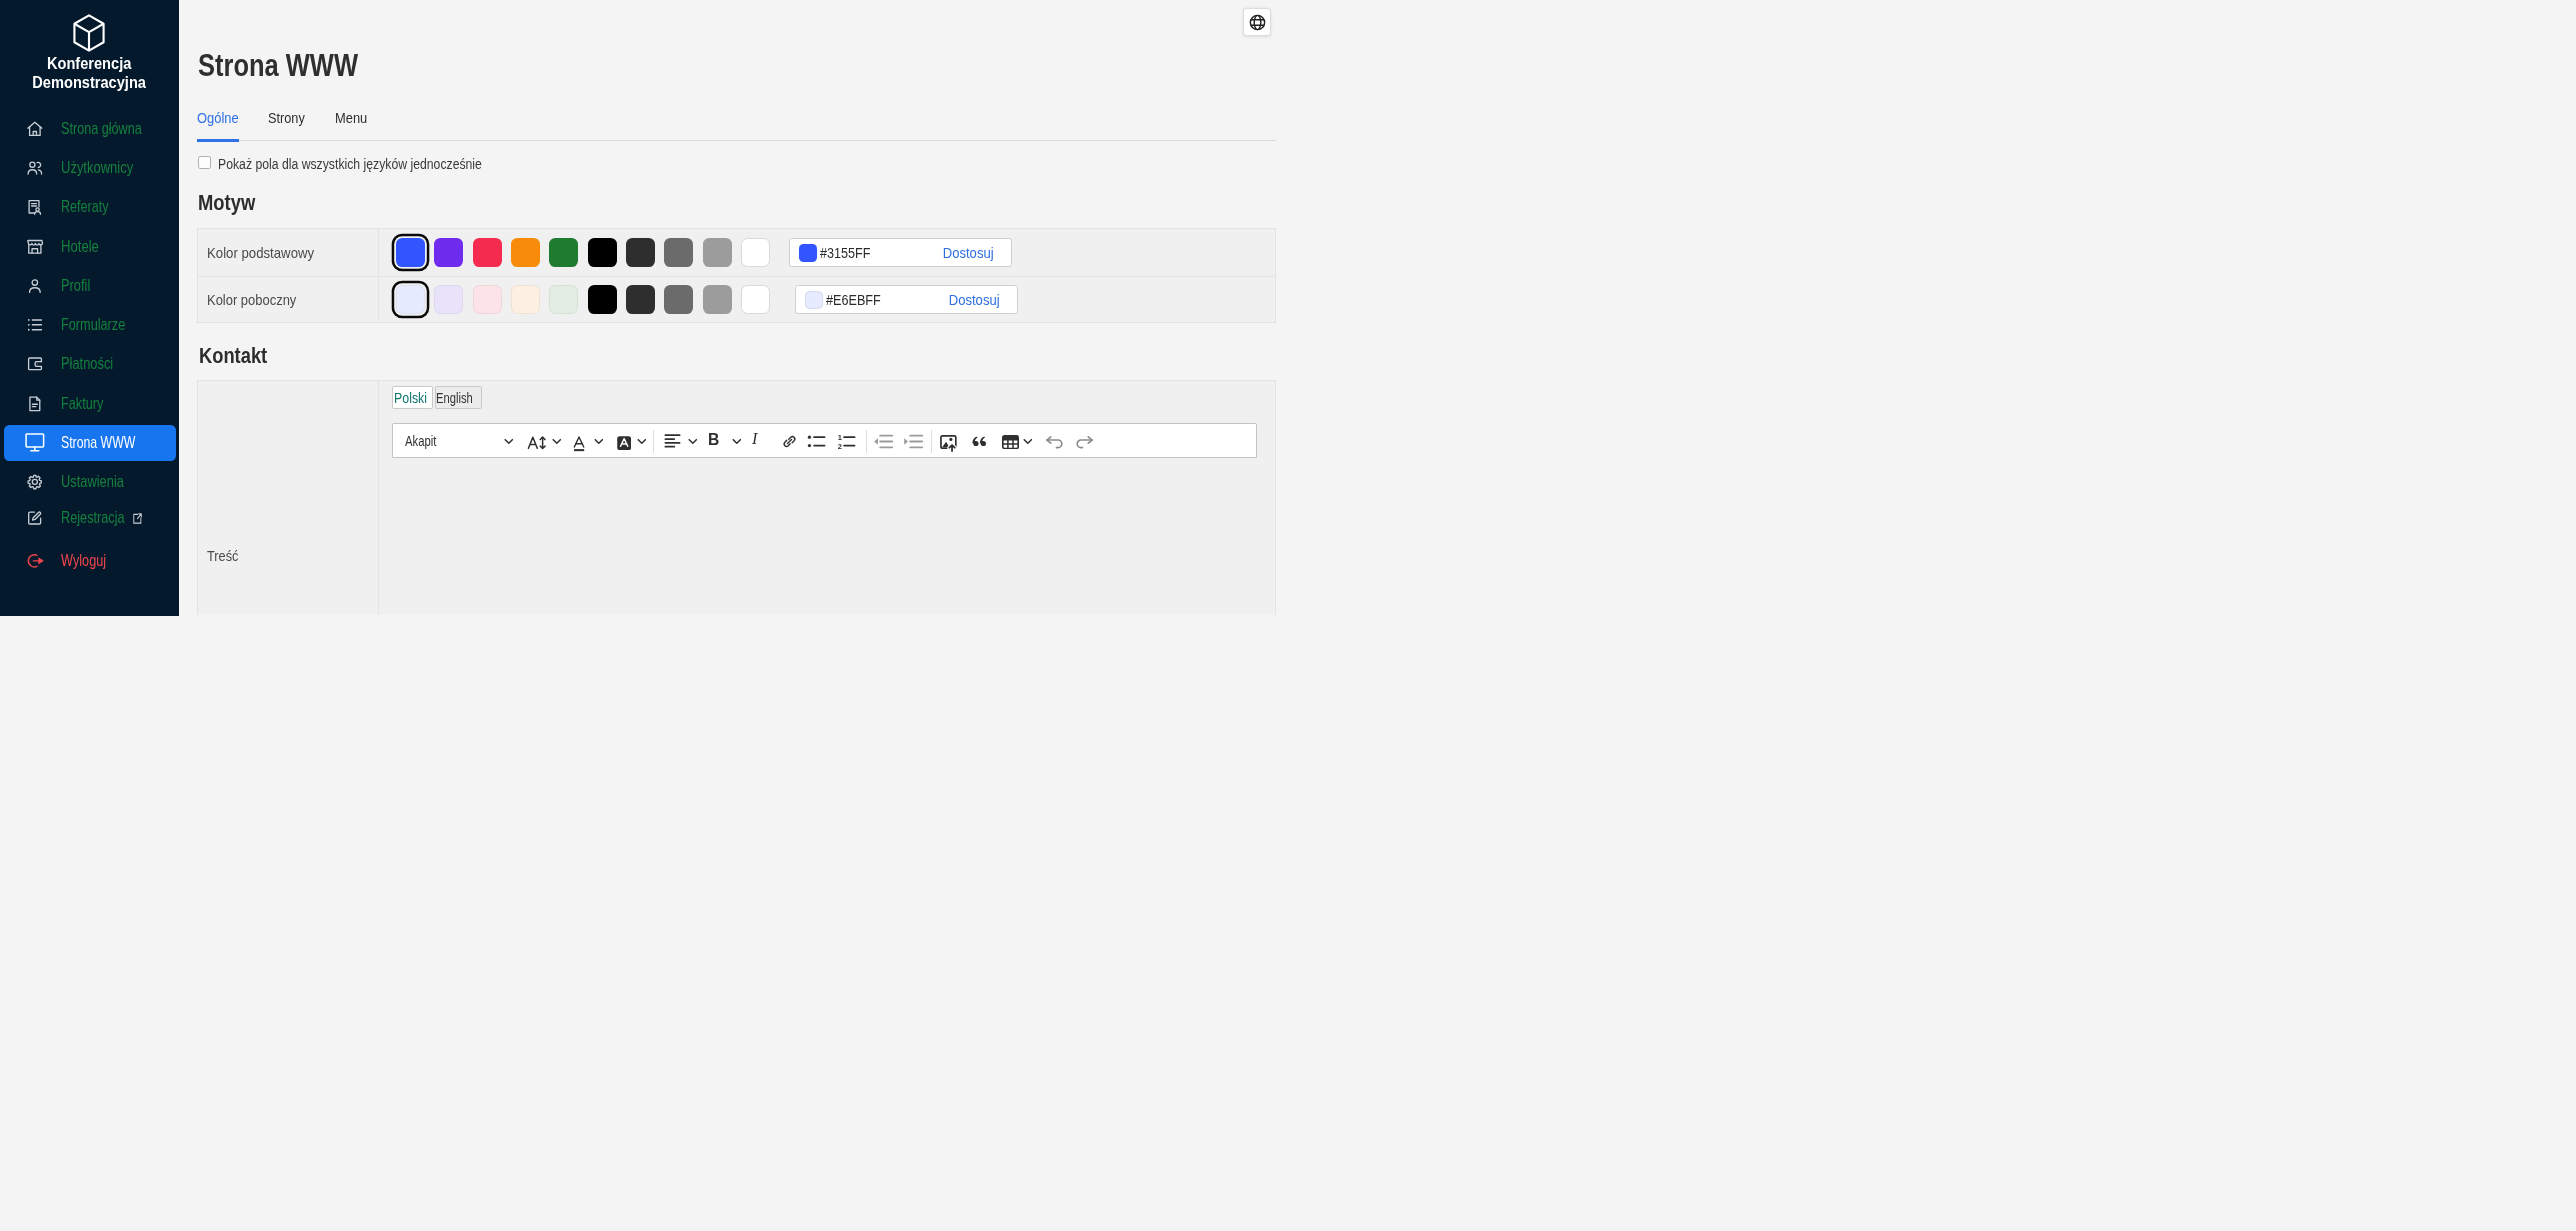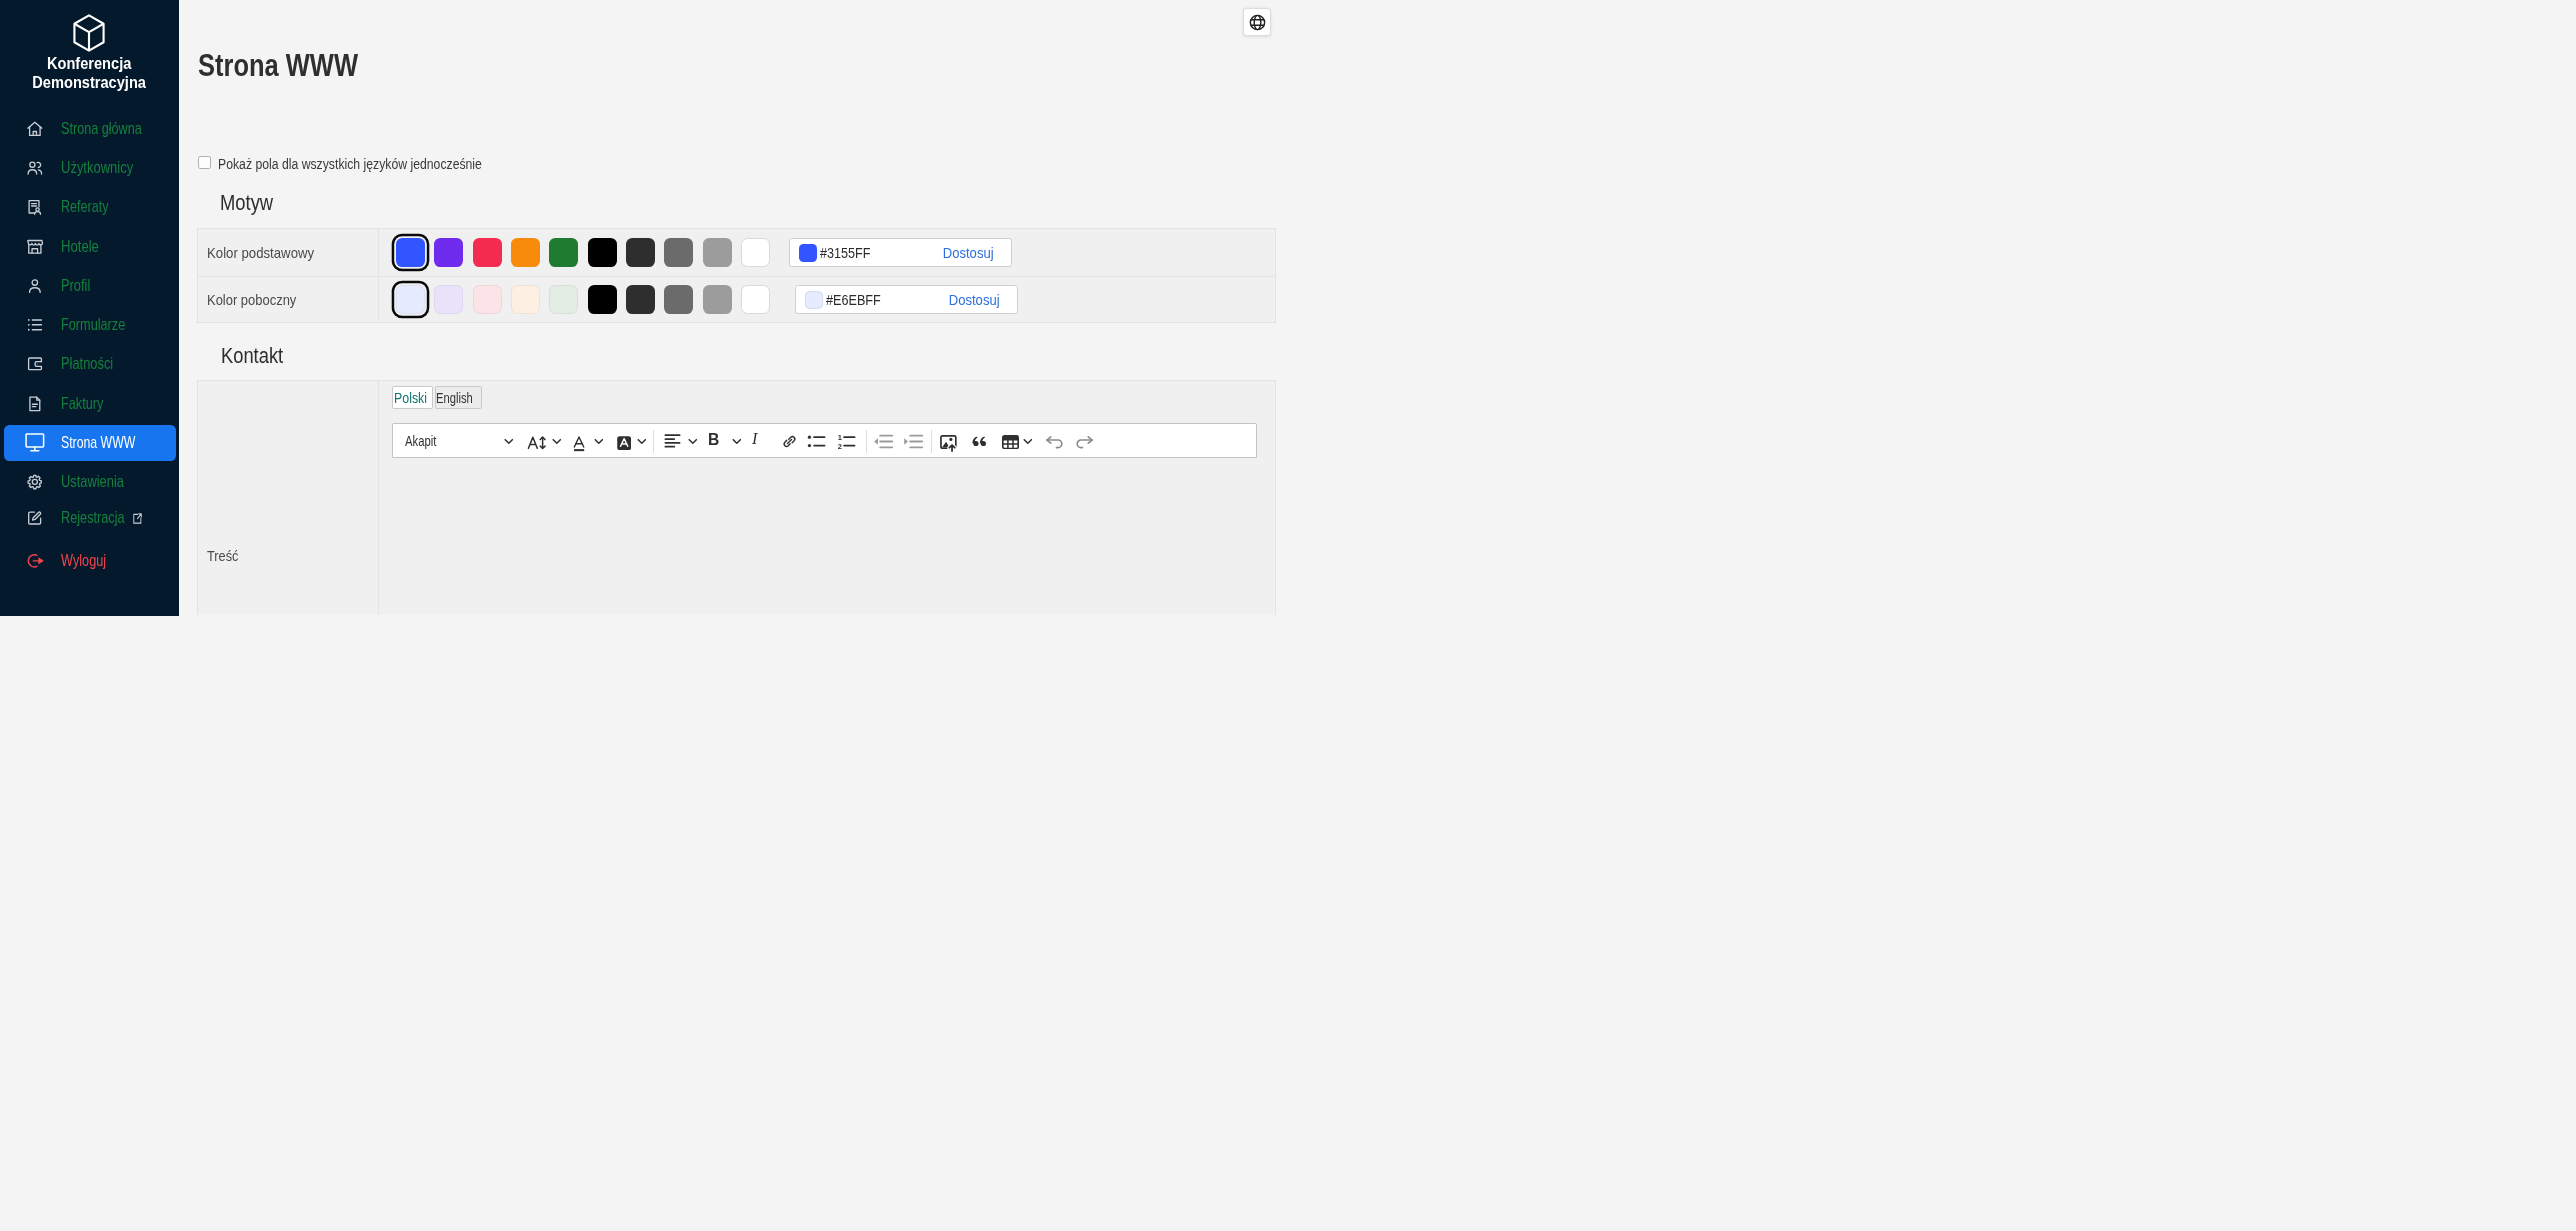--- a/index.html
+++ b/index.html
@@ -18,21 +18,21 @@
   .nv.red { color:#f2464d; }
   
   #main { position:absolute; left:179px; top:0; width:1109px; height:616px; }
   #globe { position:absolute; left:1064px; top:8px; width:28px; height:28px; background:#fff; border:0.9px solid #dcdcdc; border-radius:3.6px; box-shadow:0 0.9px 2.7px rgba(0,0,0,.10); display:flex; align-items:center; justify-content:center; }
   #title { position:absolute; left:18.5px; top:50px; font-size:31px; font-weight:700; color:#2f2f2f; line-height:31px; }
   #tabs { position:absolute; left:18px; top:107px; width:1079px; height:34px; border-bottom:0.9px solid #dcdcdc; }
   .tab { position:absolute; top:3.2px; font-size:14.8px; color:#2f2f2f; }
   #tabu { position:absolute; left:0; bottom:-1.8px; width:42px; height:2.7px; background:#2e72e6; }
   #cbx { position:absolute; left:18.7px; top:156px; width:13px; height:13px; background:#fdfdfd; border:1.3px solid #b0b0b0; border-radius:2.2px; }
   #cbl { position:absolute; left:39px; top:157px; font-size:14px; color:#3a3a3a; line-height:14.8px; }
-  .h2 { position:absolute; font-size:22px; font-weight:400; color:#2d2d2d; line-height:22px;margin-left:22px; }
+  .h2 { position:absolute; font-size:22px; font-weight:700; color:#2d2d2d; line-height:22px; }
   
   .tbl { position:absolute; left:18px; width:1079px; background:#f1f0f1; border:0.9px solid #e3e3e3; }
   .vdiv { position:absolute; left:180px; top:0; bottom:0; width:0.9px; background:#e3e3e3; }
   .lbl { position:absolute; left:9px; font-size:14.8px; color:#4a4a4a; line-height:14.8px; }
   .sw { position:absolute; width:29px; height:29px; border-radius:6.3px; }
   .sw.sel { box-shadow:0 0 0 1.8px #f1f0f1, 0 0 0 4.3px #0a0a0a; }
   .sw.wht { border:0.9px solid #d9d9d9; background:#fff; }
   .hexbox { position:absolute; width:223px; height:29px; background:#fff; border:0.9px solid #cfcfcf; border-radius:2.7px; }
   .hexbox .chip { position:absolute; left:9px; top:4.5px; width:18px; height:18px; border-radius:4.5px; }
   .hexbox .hex { position:absolute; left:30px; top:6.7px; font-size:14.3px; color:#2b2b2b; line-height:14.3px; }
@@ -154,20 +154,26 @@
   </aside>
   <div id="main">
     <div id="globe">
       <svg width="19" height="19" viewBox="0 0 24 24" fill="none" stroke="#1f1f1f" stroke-width="1.8">
         <circle cx="12" cy="12" r="9"></circle>
         <ellipse cx="12" cy="12" rx="4.2" ry="9"></ellipse>
         <path d="M3.6 8.5 h16.8 M3.6 15.5 h16.8"></path>
       </svg>
     </div>
     <div id="title"><span class="sx" style="--k:0.822">Strona WWW</span></div>
+    <div id="tabs">
+      <span class="tab" style="left:0;color:#2e72e6"><span class="sx" style="--k:0.874">Ogólne</span></span>
+      <span class="tab" style="left:71px"><span class="sx" style="--k:0.86">Strony</span></span>
+      <span class="tab" style="left:138px"><span class="sx" style="--k:0.872">Menu</span></span>
+      <div id="tabu"></div>
+    </div>
     <div id="cbx"></div>
     <div id="cbl"><span class="sx" style="--k:0.874">Pokaż pola dla wszystkich języków jednocześnie</span></div>
     <div class="h2" style="left:19.4px;top:192px"><span class="sx" style="--k:0.836">Motyw</span></div>
     <div class="tbl" id="t1" style="top:228px;height:95px">
       <div class="vdiv"></div>
       <div style="position:absolute;left:0;top:47px;width:100%;height:0.9px;background:#e3e3e3"></div>
       <div class="lbl" style="top:17px"><span class="sx" style="--k:0.892">Kolor podstawowy</span></div>
       <div class="lbl" style="top:64px"><span class="sx" style="--k:0.876">Kolor poboczny</span></div>
       <div class="sw sel" style="left:198px;top:9px;background:#3155ff"></div>
       <div class="sw" style="left:236px;top:9px;background:#6f2cef"></div>

